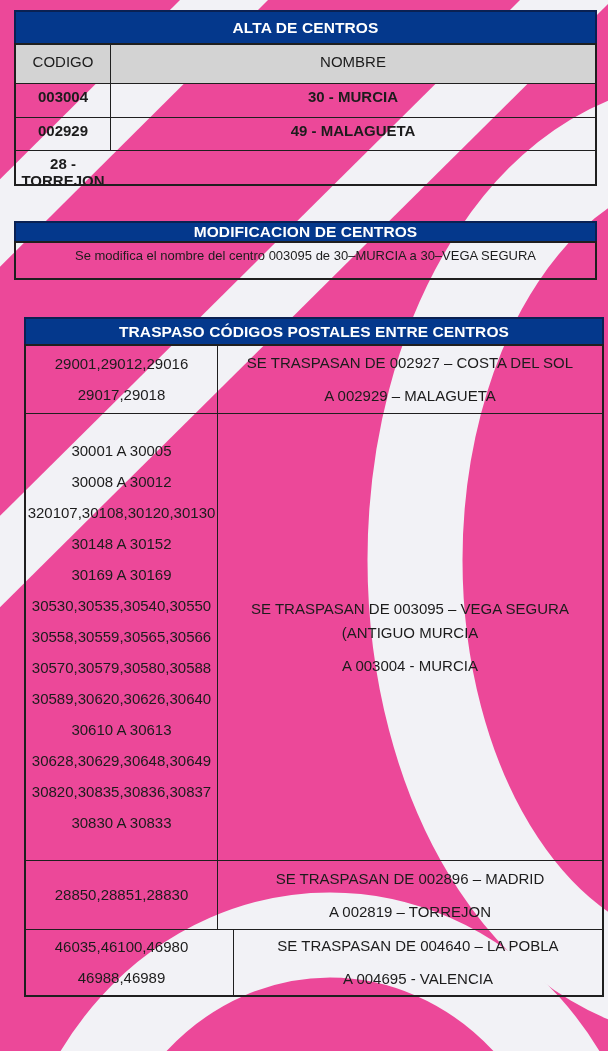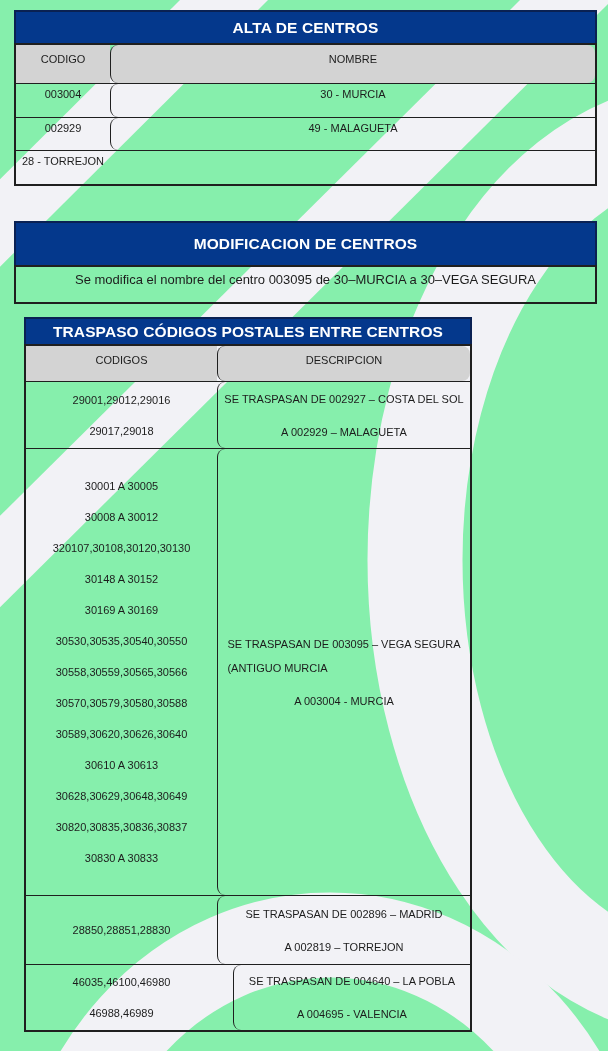--- a/index.html
+++ b/index.html
@@ -7,21 +7,21 @@
     --titleBorder:#0A2153;
     --border:#1F1F1F;
     --gray:#D3D3D3;
     --text:#1C1C1C;
     --watermark:#F2F2F6;
   }
   html,body{margin:0;padding:0;background:#fff;}
   .page{
     position:relative;
     width:608px;height:1051px;
-    background:#86efac;
+    background:#ec4899;
     overflow:hidden;
     font-family:"Liberation Sans","DejaVu Sans",sans-serif;
     color:var(--text);
   }
   .watermark{position:absolute;left:0;top:0;z-index:0;}
   .tbl{position:absolute;z-index:1;}
   .title-bar{
     box-sizing:border-box;
     border:2px solid var(--titleBorder);
     background:var(--blue);
@@ -40,40 +40,41 @@
   }
   .row{
     box-sizing:border-box;
     display:grid;
   }
   .row + .row{border-top:1.5px solid var(--border);}
   .cell{
     box-sizing:border-box;
     display:flex;flex-direction:column;
     align-items:center;justify-content:center;
-    font-size:11px;
+    text-align:center;
+    font-size:15px;
     overflow:hidden;
   }
-  .cell + .cell{border-left:1.5px solid var(--border);border-radius:8px;}
+  .cell + .cell{border-left:1.5px solid var(--border);}
   .cell.head{background:var(--gray);justify-content:flex-start;padding-top:8px;}
   .top-align{justify-content:flex-start;padding-top:4px;}
   
   #alta{left:14px;top:10px;width:583px;}
   #alta .title-bar{height:35px;}
   #alta .row{grid-template-columns:94px 1fr;}
   #alta .row.header{height:38px;}
-  #alta .row.data{height:33.7px;}
+  #alta .row.data{height:33.7px;font-weight:bold;}
   #mod{left:14px;top:221px;width:583px;}
-  #mod .title-bar{height:46px;}
+  #mod .title-bar{height:22px;}
   #mod .mod-body{
     box-sizing:border-box;border:2px solid var(--border);margin-top:-2px;
     height:39px;display:flex;justify-content:center;
     padding-top:5px;font-size:13px;text-align:center;
   }
-  #tras{left:24px;top:317px;width:448px;}
+  #tras{left:24px;top:317px;width:580px;}
   #tras .title-bar{height:29px;}
   #tras .row{grid-template-columns:191px 1fr;}
   #tras .row.header{height:35px;}
   #tras .r1{height:67px;}
   #tras .r2{height:447px;}
   #tras .r3{height:69px;}
   #tras .r4{height:66px;gap:16px;}
   .line{line-height:24px;white-space:pre-line;}
   .codes .line{margin:3.5px 0;}
   .desc .line{margin:4.5px 0;}
@@ -118,24 +119,20 @@
       <span>MODIFICACION DE CENTROS</span>
     </div>
     <div class="mod-body">Se modifica el nombre del centro 003095 de 30–MURCIA a 30–VEGA SEGURA</div>
   </section>
 
   <section class="tbl" id="tras">
     <div class="title-bar">
       <span>TRASPASO CÓDIGOS POSTALES ENTRE CENTROS</span>
     </div>
     <div class="tbody">
-      <div class="row header">
-        <div class="cell head">CODIGOS</div>
-        <div class="cell head">DESCRIPCION</div>
-      </div>
       <div class="row r1">
         <div class="cell codes">
             <div class="line">29001,29012,29016</div>
             <div class="line">29017,29018</div>
           </div>
         <div class="cell desc">
             <div class="line">SE TRASPASAN DE 002927 – COSTA DEL SOL</div>
             <div class="line">A 002929 – MALAGUETA</div>
           </div>
       </div>

